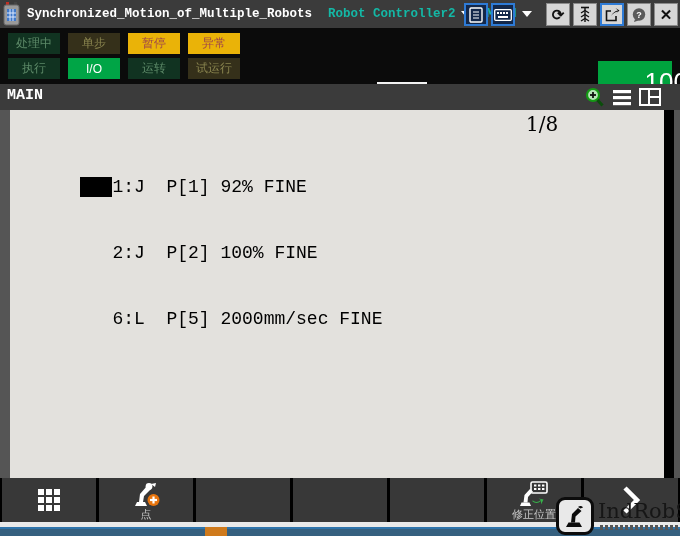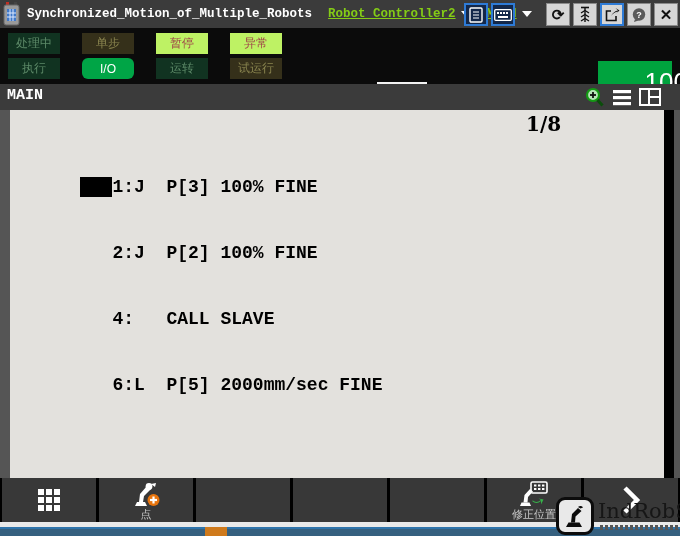--- a/index.html
+++ b/index.html
@@ -5,64 +5,64 @@
   html,body{margin:0;padding:0;background:#222;}
   .screen{position:relative;width:680px;height:536px;background:#0d0d0d;overflow:hidden;
           font-family:"Liberation Sans",sans-serif;-webkit-font-smoothing:none;}
 
   
   .titlebar{position:absolute;left:0;top:0;width:680px;height:28px;background:#3b3b3b;
             display:flex;align-items:center;}
   .app-icon{width:18px;height:26px;margin-left:3px;flex:0 0 auto;}
   .tb-title{color:#fff;font-family:"Liberation Mono","DejaVu Sans Mono",monospace;
             font-size:12.5px;font-weight:bold;margin-left:6px;white-space:nowrap;}
-  .tb-dd{display:flex;align-items:center;color:#84cc16;
+  .tb-dd{display:flex;align-items:center;color:#14b8a6;
          font-family:"Liberation Mono","DejaVu Sans Mono",monospace;font-size:12.5px;
-         font-weight:bold;margin-left:16px;cursor:default;white-space:nowrap;text-decoration:underline;}
+         font-weight:bold;margin-left:16px;cursor:default;white-space:nowrap;}
   .caret{width:0;height:0;border-left:5px solid transparent;border-right:5px solid transparent;
          border-top:6px solid #fff;margin-left:5px;}
   .tb-icons{position:absolute;right:2px;top:3px;display:flex;align-items:center;}
   .tbtn{width:24px;height:23px;margin-left:3px;display:flex;align-items:center;justify-content:center;
         box-sizing:border-box;}
   .tbtn.dev{background:#13284a;border:2px solid #2e7bd6;}
   .tbtn.gray{background:#d6d6d6;border:1px solid #8a8a8a;}
   .tbtn.blue{background:#d6d6d6;border:2px solid #2e7bd6;}
   .tbtn .glyph{font-size:15px;line-height:1;color:#111;font-weight:bold;}
   .gap{width:28px;}
 
   
   .statusbar{position:absolute;left:0;top:28px;width:680px;height:56px;background:#0b0b0b;}
   .led-grid{position:absolute;left:8px;top:5px;display:grid;
-            grid-template-columns:repeat(4,52px);grid-auto-rows:21px;gap:4px 22px;}
+            grid-template-columns:repeat(4,52px);grid-auto-rows:21px;gap:4px 8px;}
   .led{display:flex;align-items:center;justify-content:center;font-size:12px;white-space:nowrap;}
   .led.green{background:#113321;color:#5d8a68;}
   .led.olive{background:#35301a;color:#8a854f;}
-  .led.red{background:#bef264;color:#a04848;}
-  .led.on-green{background:#00a546;color:#ffffff;border-radius:6px;}
+  .led.red{background:#eab308;color:#a04848;}
+  .led.on-green{background:#00a546;color:#ffffff;}
   .exec-line{position:absolute;left:228px;top:54px;height:20px;display:flex;align-items:center;
              color:#fff;font-family:"Liberation Mono","DejaVu Sans Mono",monospace;
              font-size:13px;font-weight:bold;white-space:nowrap;}
   .exec-line .sp{margin-right:9px;}
   .badge-t2{background:#e6c510;color:#000;padding:1px 6px;margin-right:12px;}
   .badge-joint{background:#f2f2f2;color:#000;padding:1px 12px;margin-left:4px;}
   .override{position:absolute;left:598px;top:33px;width:74px;height:47px;background:#00a33e;}
   .override .val{position:absolute;left:16px;top:6px;width:100%;text-align:right;color:#fff;
                  font-size:26px;font-family:Liberation Sans, sans-serif;}
   .override .unit{position:absolute;right:4px;bottom:2px;color:#0b5c2d;font-size:10px;font-weight:bold;}
 
   
   .prog-header{position:absolute;left:0;top:84px;width:680px;height:26px;background:#3b3b3b;
                border-bottom:1px solid #111;}
   .ph-title{position:absolute;left:7px;top:3px;color:#fff;
             font-family:"Liberation Mono","DejaVu Sans Mono",monospace;font-size:15px;font-weight:bold;}
   .ph-icons{position:absolute;right:18px;top:2px;display:flex;align-items:center;}
   .ph-icons .pbtn{width:24px;height:22px;margin-left:4px;display:flex;align-items:center;justify-content:center;}
 
   
-  .main-area{position:absolute;left:0;top:110px;width:680px;height:368px;background:#555;font-weight:bold;}
+  .main-area{position:absolute;left:0;top:110px;width:680px;height:368px;background:#555;}
   .content{position:absolute;left:10px;top:0;width:654px;height:368px;background:#e3e1dd;}
   .black-strip{position:absolute;left:664px;top:0;width:10px;height:368px;background:#000;}
   .page-ind{position:absolute;left:516px;top:2px;color:#000;
             font-family:"DejaVu Serif",serif;font-size:20px;}
   .prog-list{position:absolute;left:70px;top:22px;color:#000;white-space:pre;
              font-family:"Liberation Mono","DejaVu Sans Mono",monospace;
              font-size:18px;line-height:22px;}
   .pline{height:22px;}
   .cursor-block{background:#000;color:#000;}
 
@@ -223,23 +223,22 @@
           <line x1="10" y1="9" x2="21" y2="9" stroke="#fff" stroke-width="2"></line>
         </svg>
       </div>
     </div>
   </div>
 
   <div class="main-area">
     <div class="content">
       <div class="page-ind">1/8</div>
       <div class="prog-list">
-        <div class="pline"><span class="cursor-block">   </span><span>1:J  P[3] 100% FINE</span></div>
+        <div class="pline"><span class="cursor-block">   </span><span>1:J  P[1] 92% FINE</span></div>
         <div class="pline"><span>   </span><span>2:J  P[2] 100% FINE</span></div>
-        <div class="pline"><span>   </span><span>4:   CALL SLAVE</span></div>
         <div class="pline"><span>   </span><span>6:L  P[5] 2000mm/sec FINE</span></div>
         
         
       </div>
     </div>
     <div class="black-strip"></div>
   </div>
 
   <div class="toolbar">
     <div class="fbtn">

